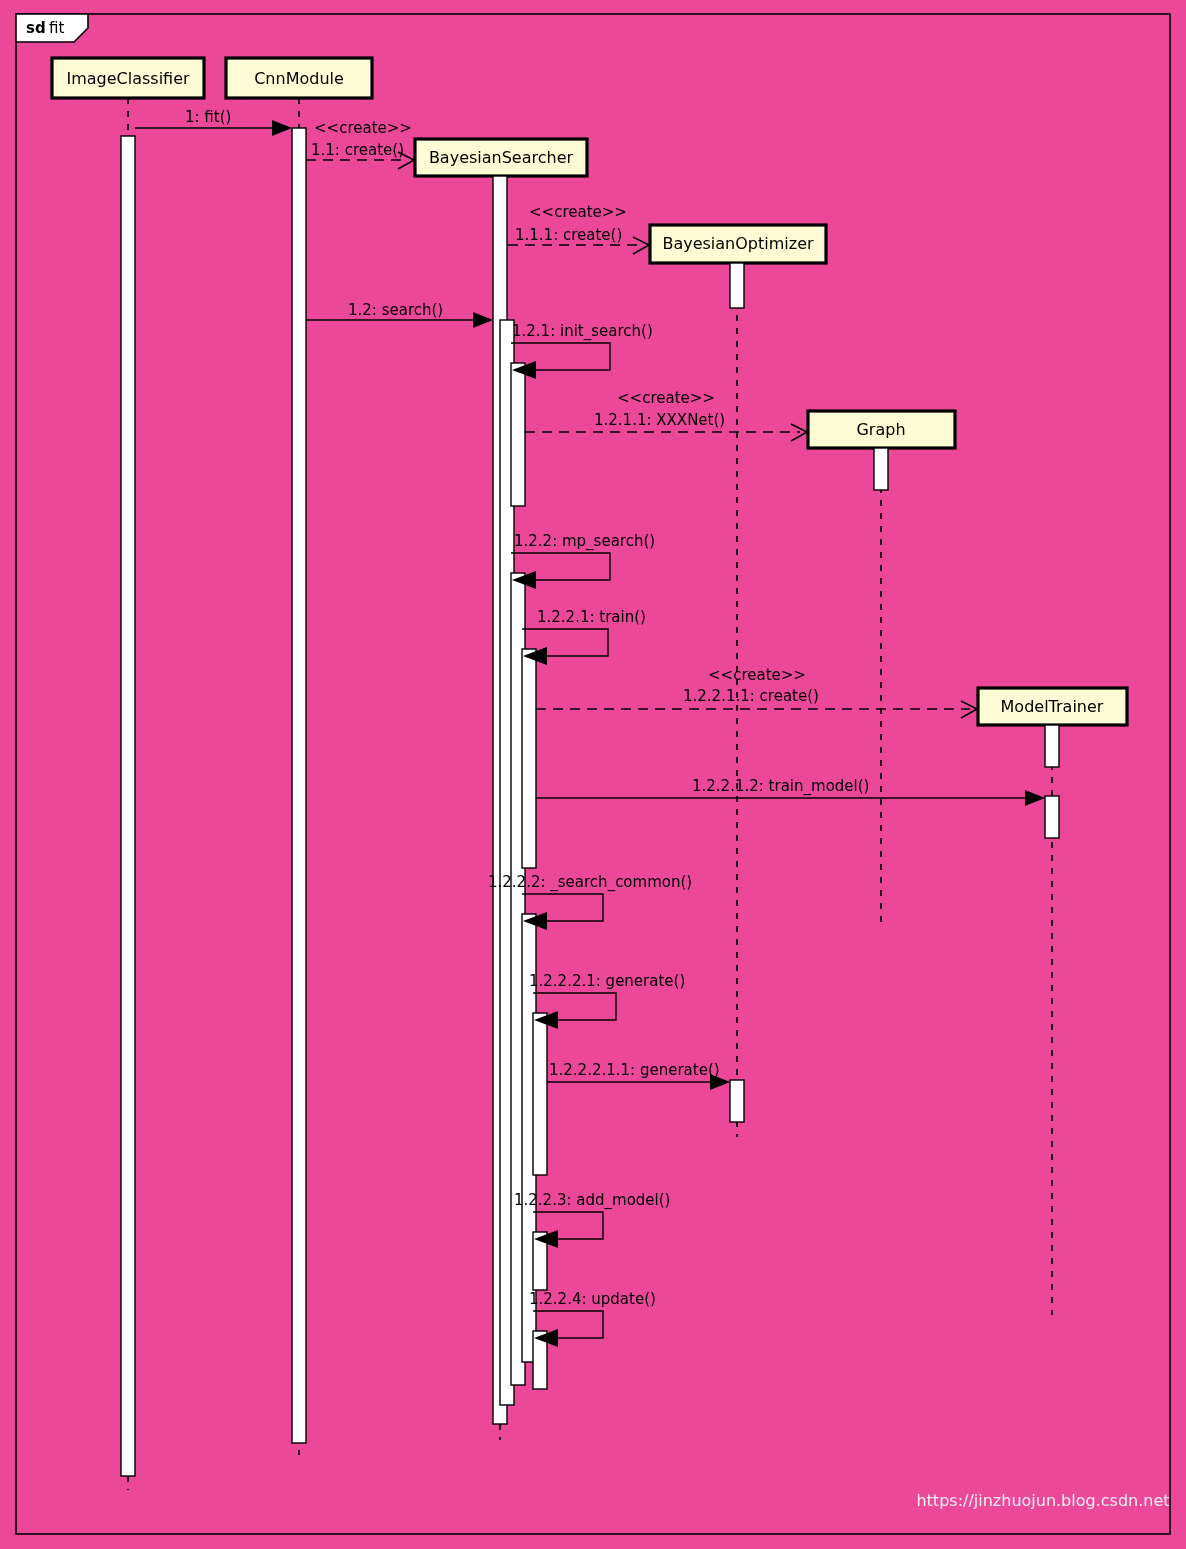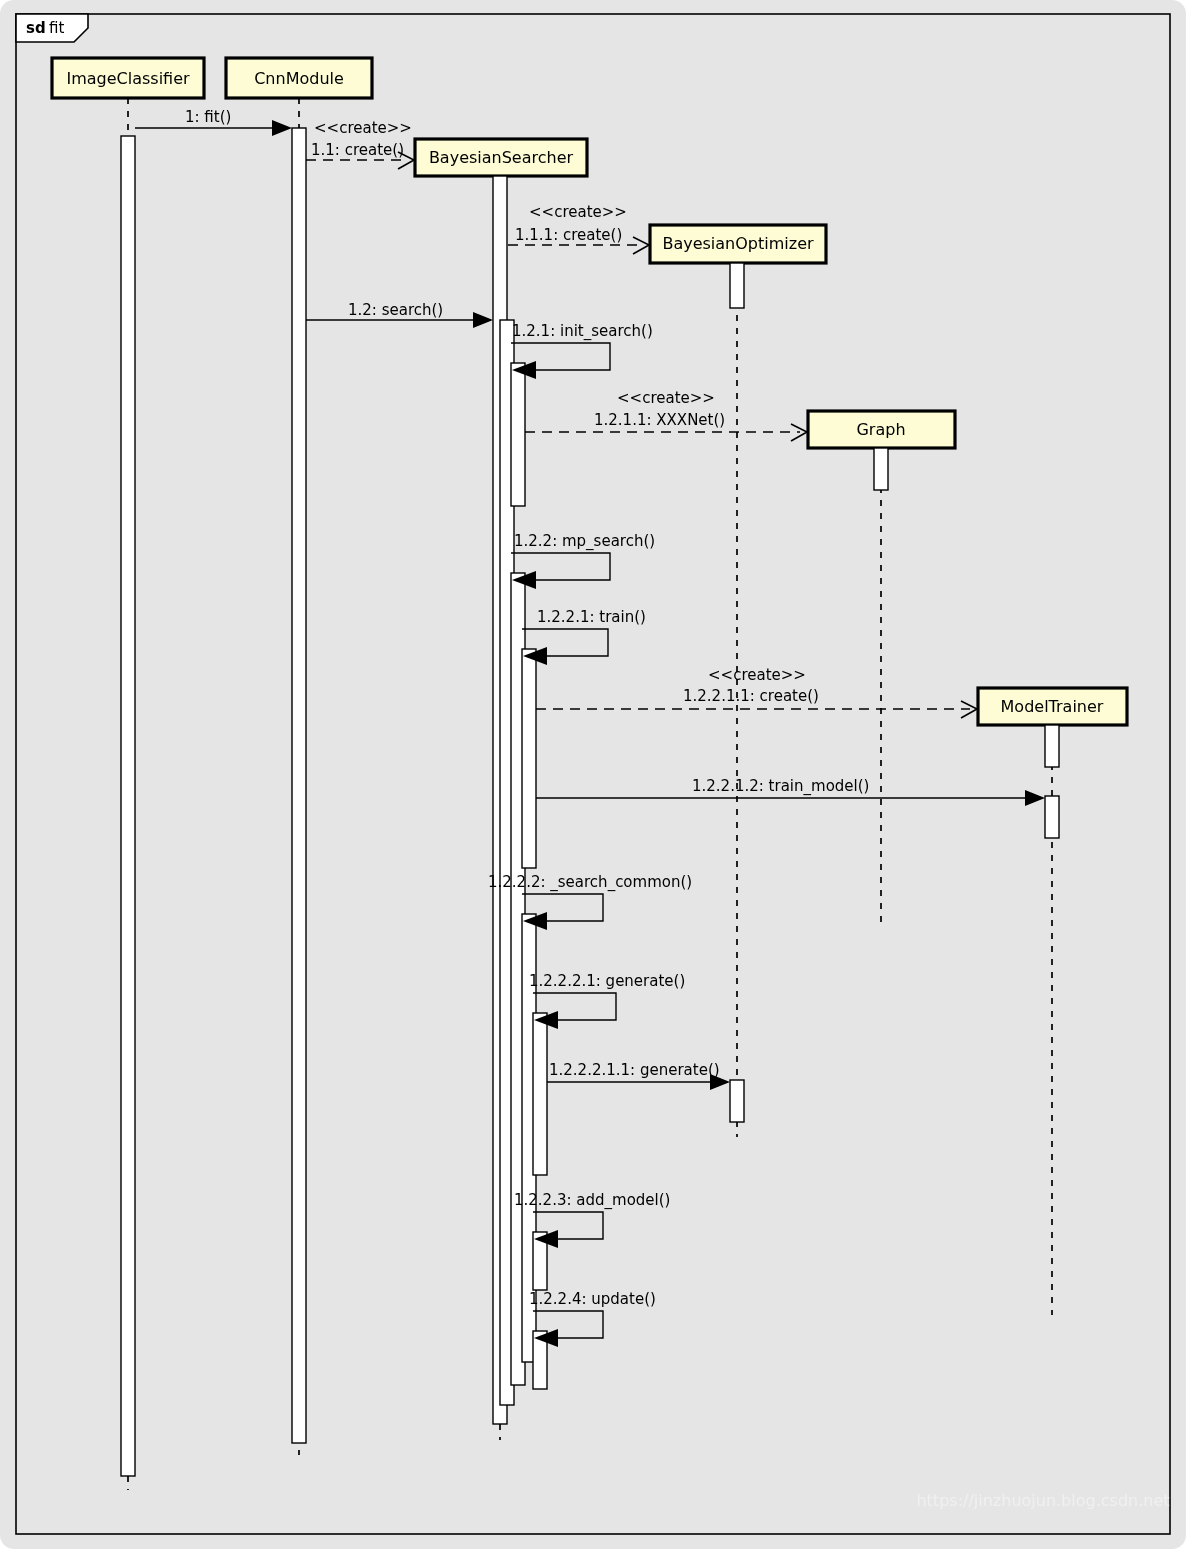--- a/index.html
+++ b/index.html
@@ -7,23 +7,22 @@
     padding: 0;
     background: #ffffff;
   }
   body {
     font-family: "DejaVu Sans", "Liberation Sans", sans-serif;
   }
   #canvas {
     position: relative;
     width: 1186px;
     height: 1549px;
-    background: #e5e5e5;
+    background: #ec4899;
     overflow: hidden;
-    border-radius: 14px;
   }
   svg.diagram {
     position: absolute;
     left: 0;
     top: 0;
     width: 1186px;
     height: 1549px;
   }
   .frame-rect {
     fill: none;

